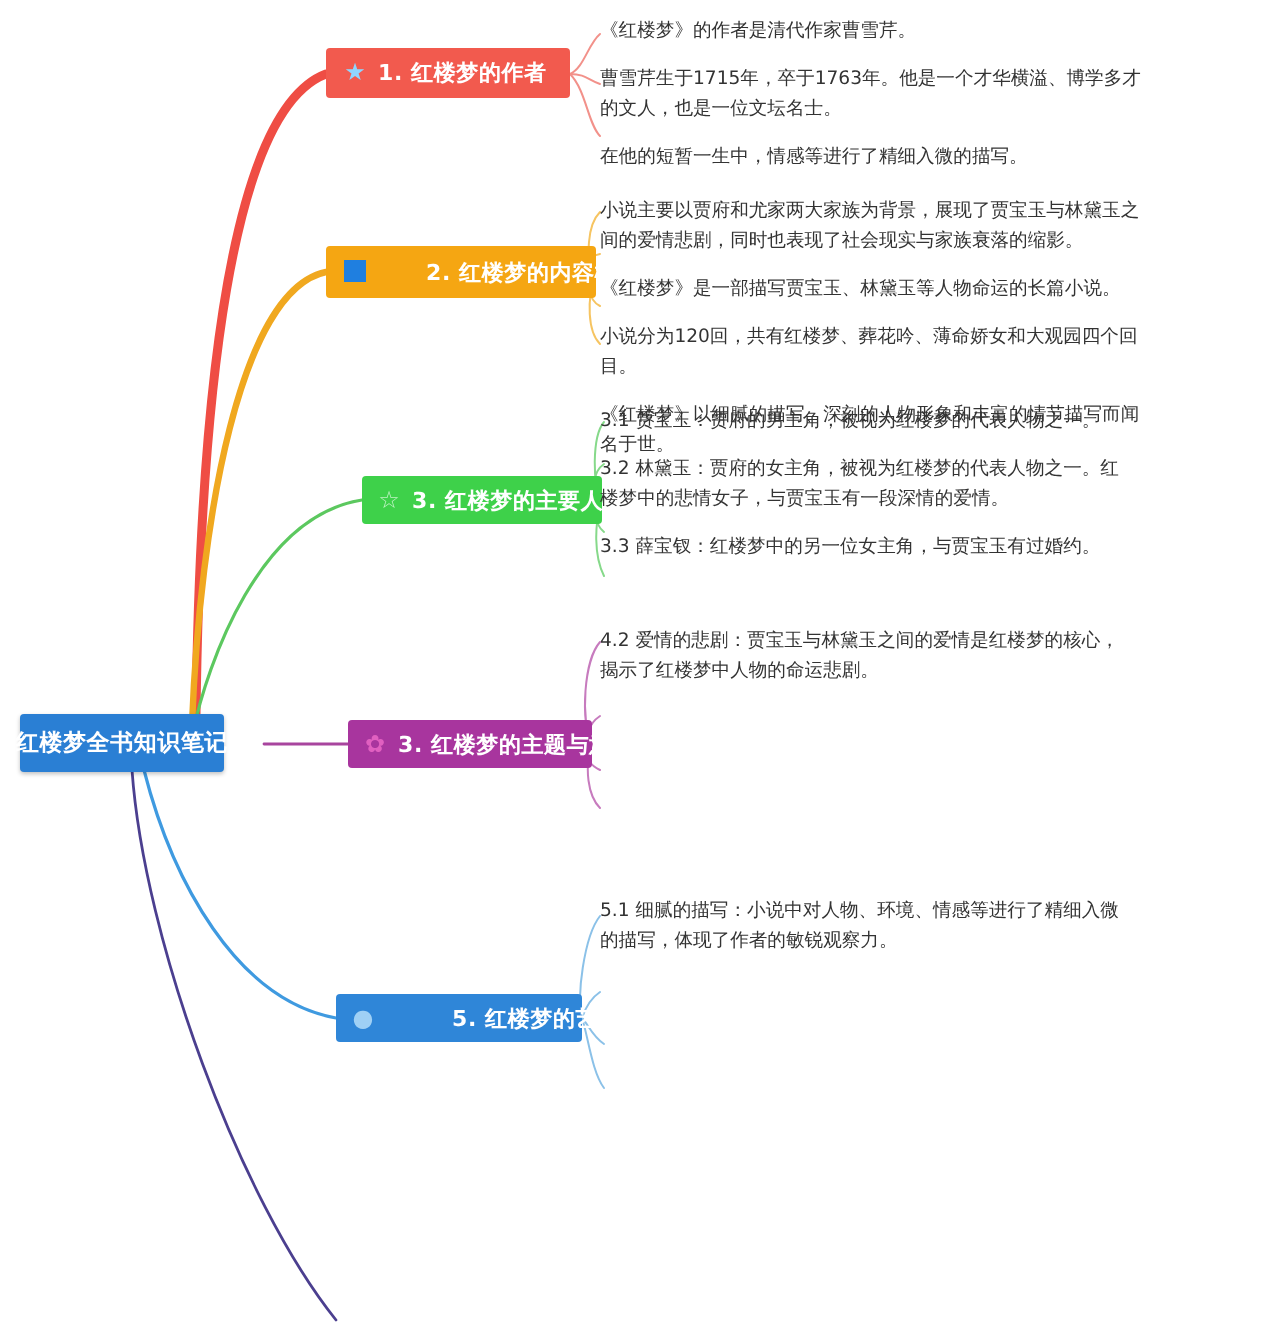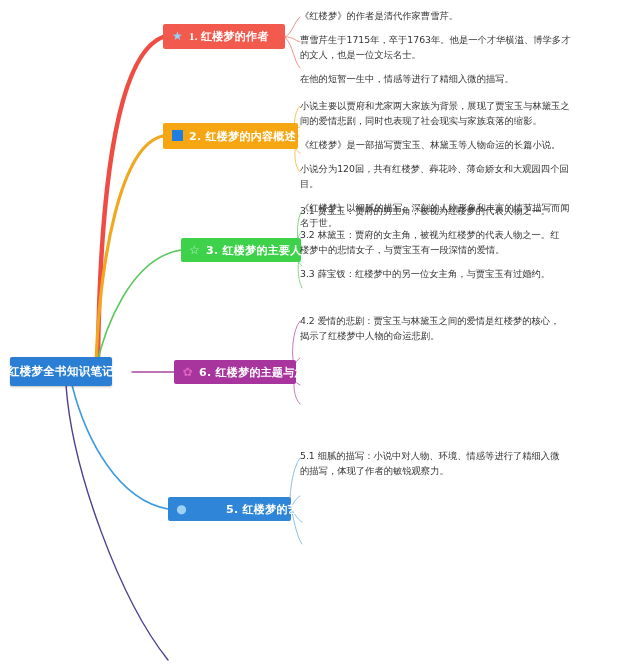--- a/index.html
+++ b/index.html
@@ -23,23 +23,23 @@
   
   #root{
     left:10px;top:357px;width:102px;height:29px;
     background:#2a7fd4;justify-content:center;
     box-shadow:0 1px 2px rgba(0,0,0,.25);
   }
   #root .lbl{color:#ffffff;font-size:11.5px;}
 
   
   #n1{left:163px;top:24px;width:122px;height:25px;background:#f25a4e;padding:0 8px;}
-  #n1 .lbl{color:#ffffff;font-family:Liberation Serif, serif;}
+  #n1 .lbl{color:#ffffff;}
   #n2{left:163px;top:123px;width:135px;height:26px;background:#f5a612;padding:0 8px;}
-  #n2 .lbl{color:#ffffff;}
+  #n2 .lbl{color:#ffffff;margin-left:24px;}
   #n3{left:181px;top:238px;width:120px;height:24px;background:#3ed14a;padding:0 7px;}
   #n3 .lbl{color:#ffffff;}
   #n4{left:174px;top:360px;width:122px;height:24px;background:#a8359e;padding:0 7px;}
   #n4 .lbl{color:#ffffff;}
   #n5{left:168px;top:497px;width:123px;height:24px;background:#2f86d8;padding:0 7px;}
   #n5 .lbl{color:#ffffff;margin-left:33px;}
 
   
   .detail{
     position:absolute;color:#333333;font-size:9.3px;line-height:1.62;
@@ -120,21 +120,21 @@
   <span class="lbl">2. 红楼梦的内容概述</span>
 </div>
 
 <div class="node" id="n3">
   <span class="ico star-g">☆</span>
   <span class="lbl">3. 红楼梦的主要人物</span>
 </div>
 
 <div class="node" id="n4">
   <span class="ico star-p">✿</span>
-  <span class="lbl">6. 红楼梦的主题与意义</span>
+  <span class="lbl">3. 红楼梦的主题与意义</span>
 </div>
 
 <div class="node" id="n5">
   <span class="ico dot-b">●</span>
   <span class="lbl">5. 红楼梦的艺术特点</span>
 </div>
 
 <div class="detail" id="d1">
   <p>《红楼梦》的作者是清代作家曹雪芹。</p>
   <p>曹雪芹生于1715年，卒于1763年。他是一个才华横溢、博学多才的文人，也是一位文坛名士。</p>

